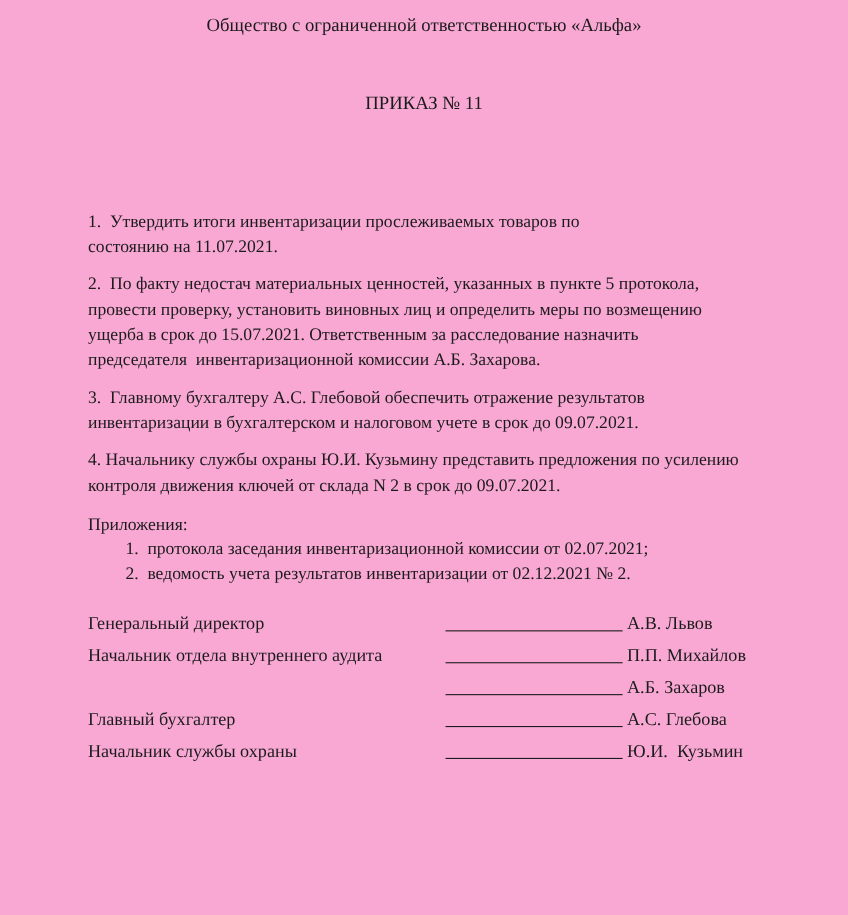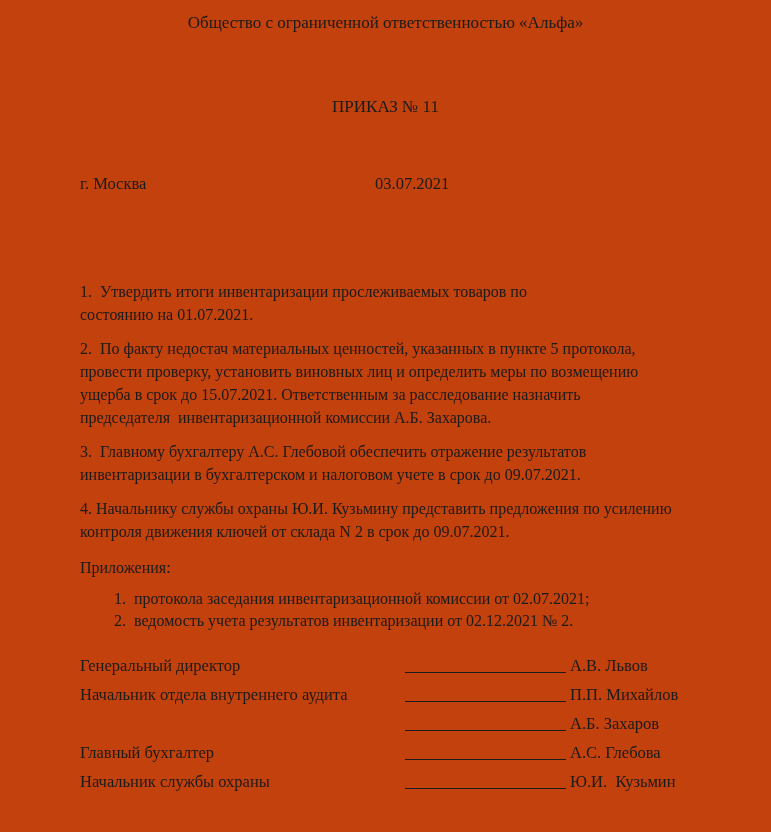--- a/index.html
+++ b/index.html
@@ -5,32 +5,32 @@
   * { margin: 0; padding: 0; box-sizing: border-box; }
   html, body { background: #ffffff; }
   body {
     font-family: "Liberation Serif", "DejaVu Serif", serif;
     color: #1b1b1b;
   }
   .page {
     position: relative;
     width: 771px;
     height: 832px;
-    background: #c2410c;
+    background: #f9a8d4;
     padding: 0 80px;
     overflow: hidden;
   }
   .company {
     margin-top: 13px;
     text-align: center;
     font-size: 17px;
     line-height: 20px;
   }
   .order-no {
-    margin-top: 64px;
+    margin-top: 51px;
     text-align: center;
     font-size: 17px;
     line-height: 20px;
   }
   .subject {
     margin-top: 20px;
     text-align: center;
     font-size: 17px;
     line-height: 20px;
   }
@@ -48,21 +48,20 @@
     line-height: 23px;
     white-space: pre-wrap;
     margin-bottom: 11px;
   }
   .attach-label {
     margin-top: 13px;
     font-size: 16px;
     line-height: 23px;
   }
   .attach-list {
-    margin-top: 9px;
     margin-left: 50px;
     font-size: 16px;
     line-height: 22px;
   }
   .attach-list li {
     padding-left: 4px;
     white-space: pre-wrap;
   }
   .signatures { margin-top: 21px; text-align: right; }
   .sig-row {
@@ -77,28 +76,24 @@
 </head>
 <body>
 
 <div class="page">
 
   <div class="company">Общество с ограниченной ответственностью «Альфа»</div>
 
   <div class="order-no">ПРИКАЗ № 11</div>
 
 
-  <div class="place-date">
-    <span class="city">г. Москва</span>
-    <span class="date">03.07.2021</span>
-  </div>
 
   <div class="body">
     <p class="para">1.  Утвердить итоги инвентаризации прослеживаемых товаров по
-состоянию на 01.07.2021.</p>
+состоянию на 11.07.2021.</p>
     <p class="para">2.  По факту недостач материальных ценностей, указанных в пункте 5 протокола,
 провести проверку, установить виновных лиц и определить меры по возмещению
 ущерба в срок до 15.07.2021. Ответственным за расследование назначить
 председателя  инвентаризационной комиссии А.Б. Захарова.</p>
     <p class="para">3.  Главному бухгалтеру А.С. Глебовой обеспечить отражение результатов
 инвентаризации в бухгалтерском и налоговом учете в срок до 09.07.2021.</p>
     <p class="para">4. Начальнику службы охраны Ю.И. Кузьмину представить предложения по усилению
 контроля движения ключей от склада N 2 в срок до 09.07.2021.</p>
   </div>
 

